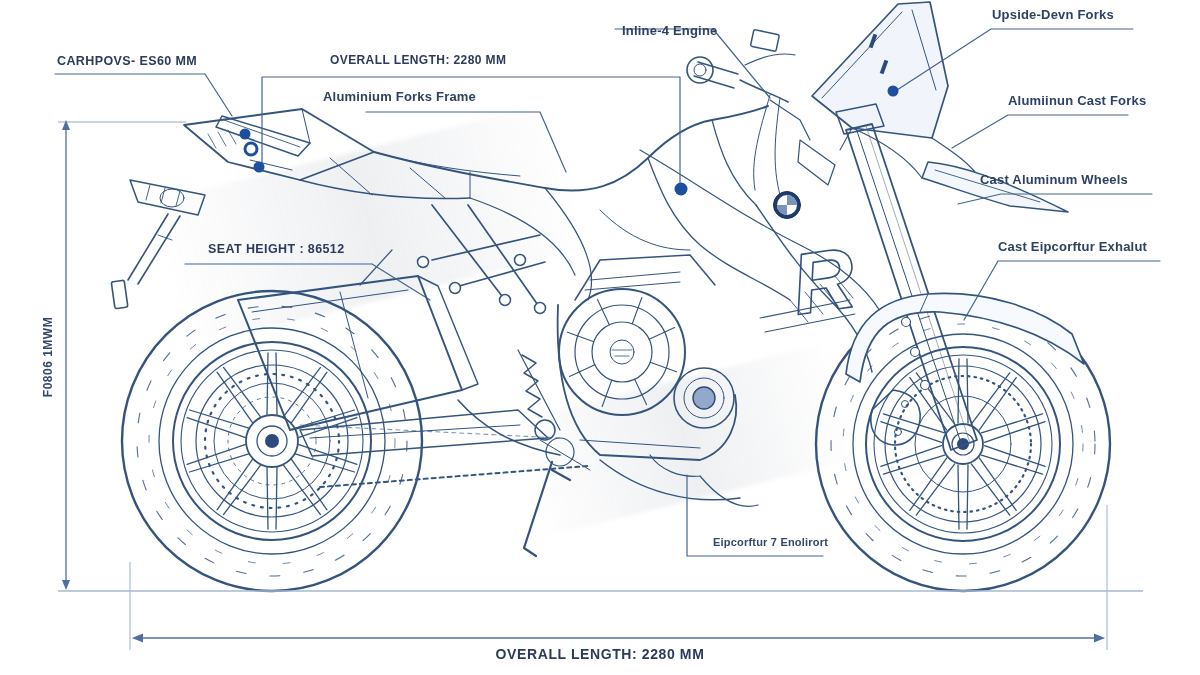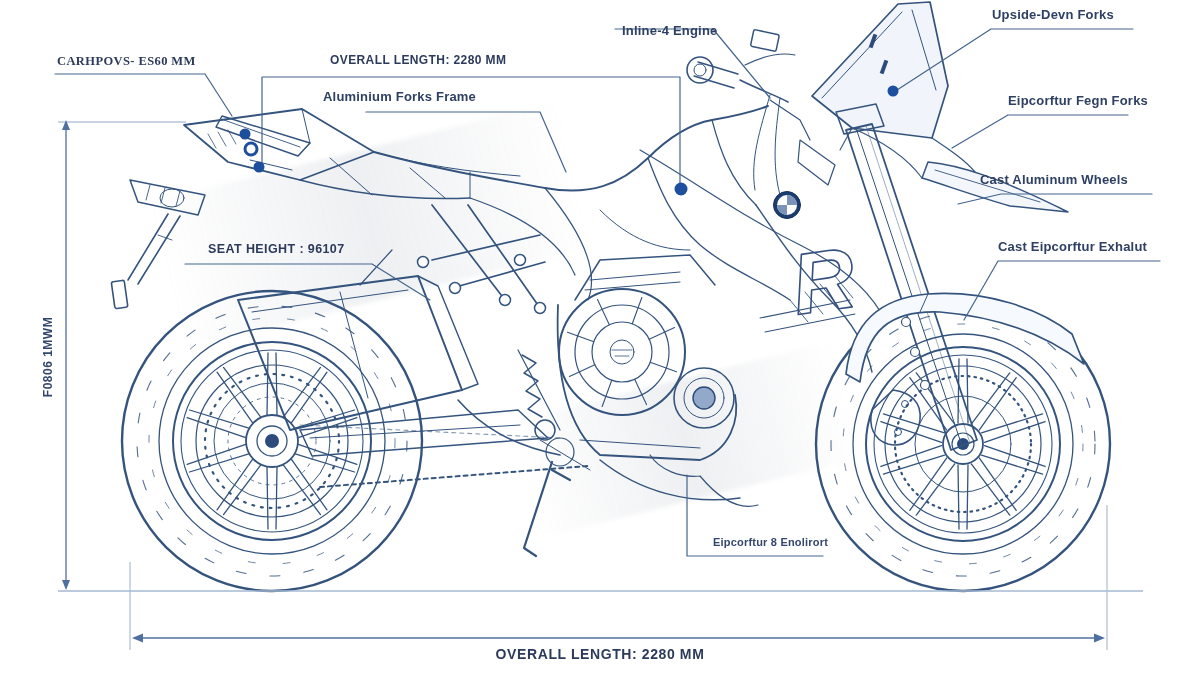--- a/index.html
+++ b/index.html
@@ -272,25 +272,25 @@
       <circle cx="245" cy="134" r="5.5"></circle>
       <circle cx="251" cy="149" r="6" fill="#ffffff" stroke="#1d4f9e" stroke-width="3"></circle>
       <circle cx="259" cy="167" r="5.5"></circle>
       <circle cx="681" cy="189" r="6.5"></circle>
       <circle cx="893" cy="91" r="5.5"></circle>
     </g>
   </svg>
 
   <div class="part-label" style="left:616px;top:23px;margin-left:6px;">Inline-4 Engine</div>
   <div class="part-label" style="left:992px;top:7px;">Upside-Devn Forks</div>
-  <div class="part-label" style="left:1008px;top:93px;">Eipcorftur Fegn Forks</div>
+  <div class="part-label" style="left:1008px;top:93px;">Alumiinun Cast Forks</div>
   <div class="part-label" style="left:980px;top:172px;">Cast Aluminum Wheels</div>
   <div class="part-label" style="left:998px;top:239px;">Cast Eipcorftur Exhalut</div>
   <div class="part-label" style="left:323px;top:89px;">Aluminium Forks Frame</div>
 
   <div class="dim-label" style="left:330px;top:53px;font-size:12px;">OVERALL LENGTH: 2280 MM</div>
-  <div class="dim-label" style="left:57px;top:54px;font-family:Liberation Serif, serif;">CARHPOVS- ES60 MM</div>
-  <div class="dim-label" style="left:208px;top:242px;">SEAT HEIGHT : 96107</div>
-  <div class="small-label" style="left:713px;top:536px;">Eipcorftur 8 Enolirort</div>
+  <div class="dim-label" style="left:57px;top:54px;">CARHPOVS- ES60 MM</div>
+  <div class="dim-label" style="left:208px;top:242px;">SEAT HEIGHT : 86512</div>
+  <div class="small-label" style="left:713px;top:536px;">Eipcorftur 7 Enolirort</div>
   <div class="vert-label">F0806 1MWM</div>
   <div class="bottom-dim">OVERALL LENGTH: 2280 MM</div>
 
 </div>
 
 </body></html>

